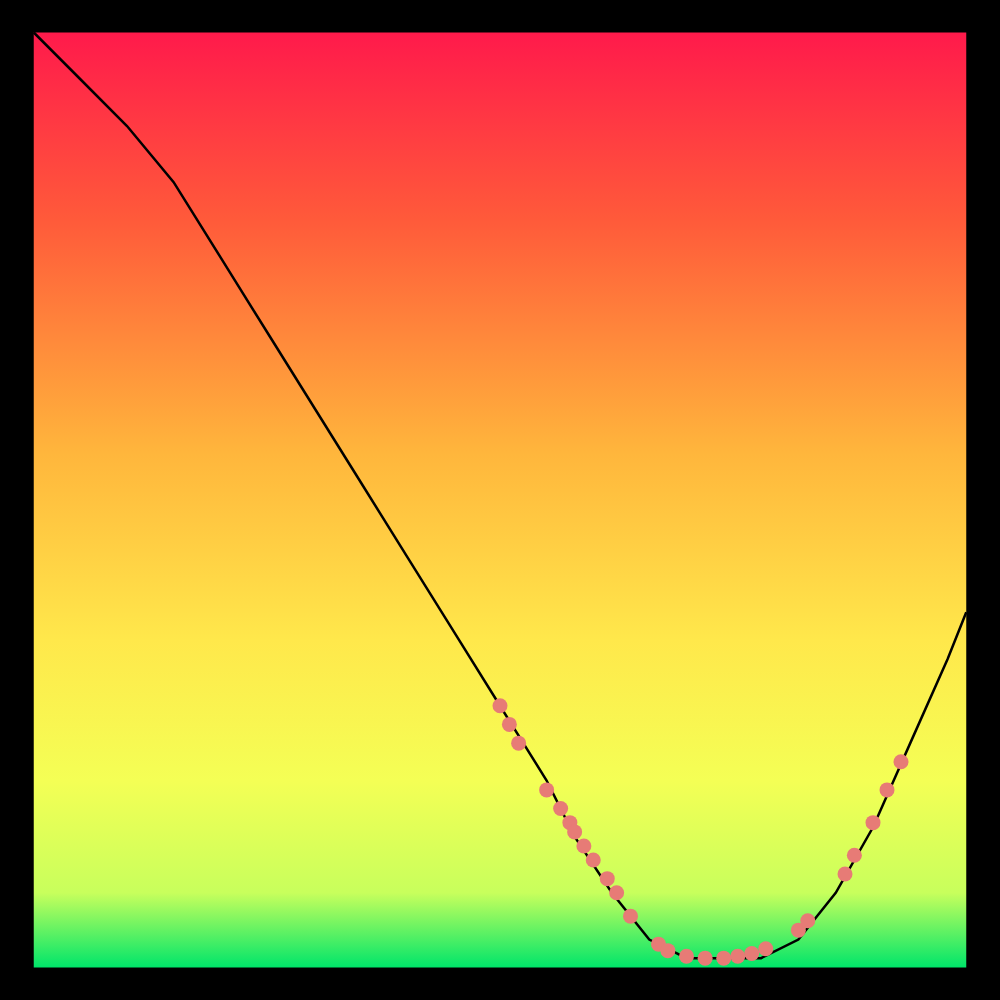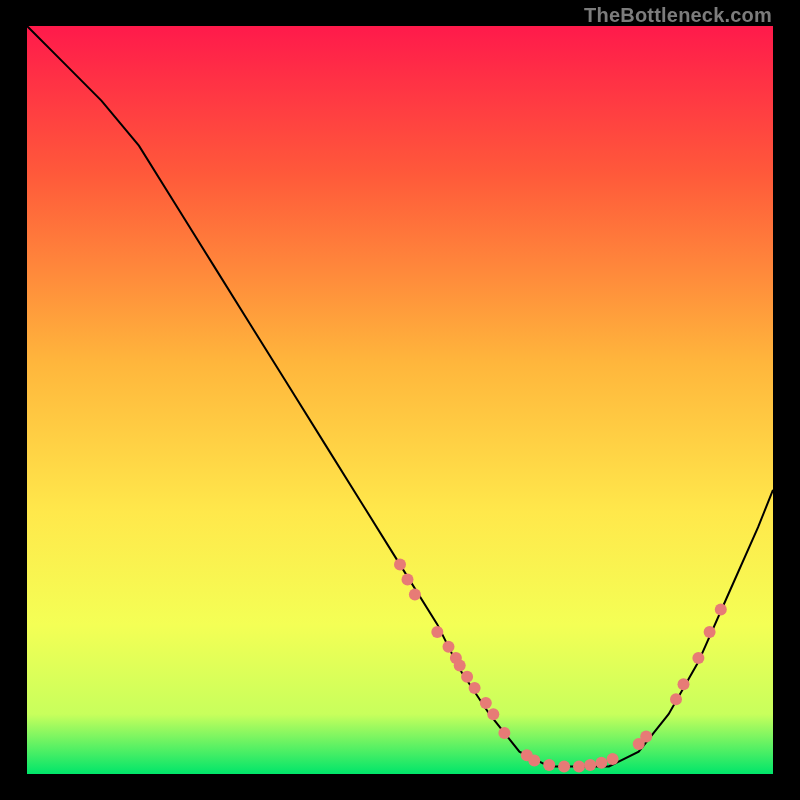--- a/index.html
+++ b/index.html
@@ -29,21 +29,20 @@
   svg.plot {
     position: absolute;
     left: 0;
     top: 0;
   }
 </style>
 </head>
 <body>
 
 <div class="container">
-  <div class="watermark">TheBottleneck.com</div>
   <svg class="plot" width="800" height="800" viewBox="0 0 800 800">
     <defs>
       <linearGradient id="bg-grad" x1="0" y1="0" x2="0" y2="1">
           <stop offset="0%" stop-color="#ff1a4b"></stop>
           <stop offset="20%" stop-color="#ff5a3a"></stop>
           <stop offset="45%" stop-color="#ffb63c"></stop>
           <stop offset="65%" stop-color="#ffe84b"></stop>
           <stop offset="80%" stop-color="#f4ff55"></stop>
           <stop offset="92%" stop-color="#c8ff5c"></stop>
           <stop offset="100%" stop-color="#00e56a"></stop>

